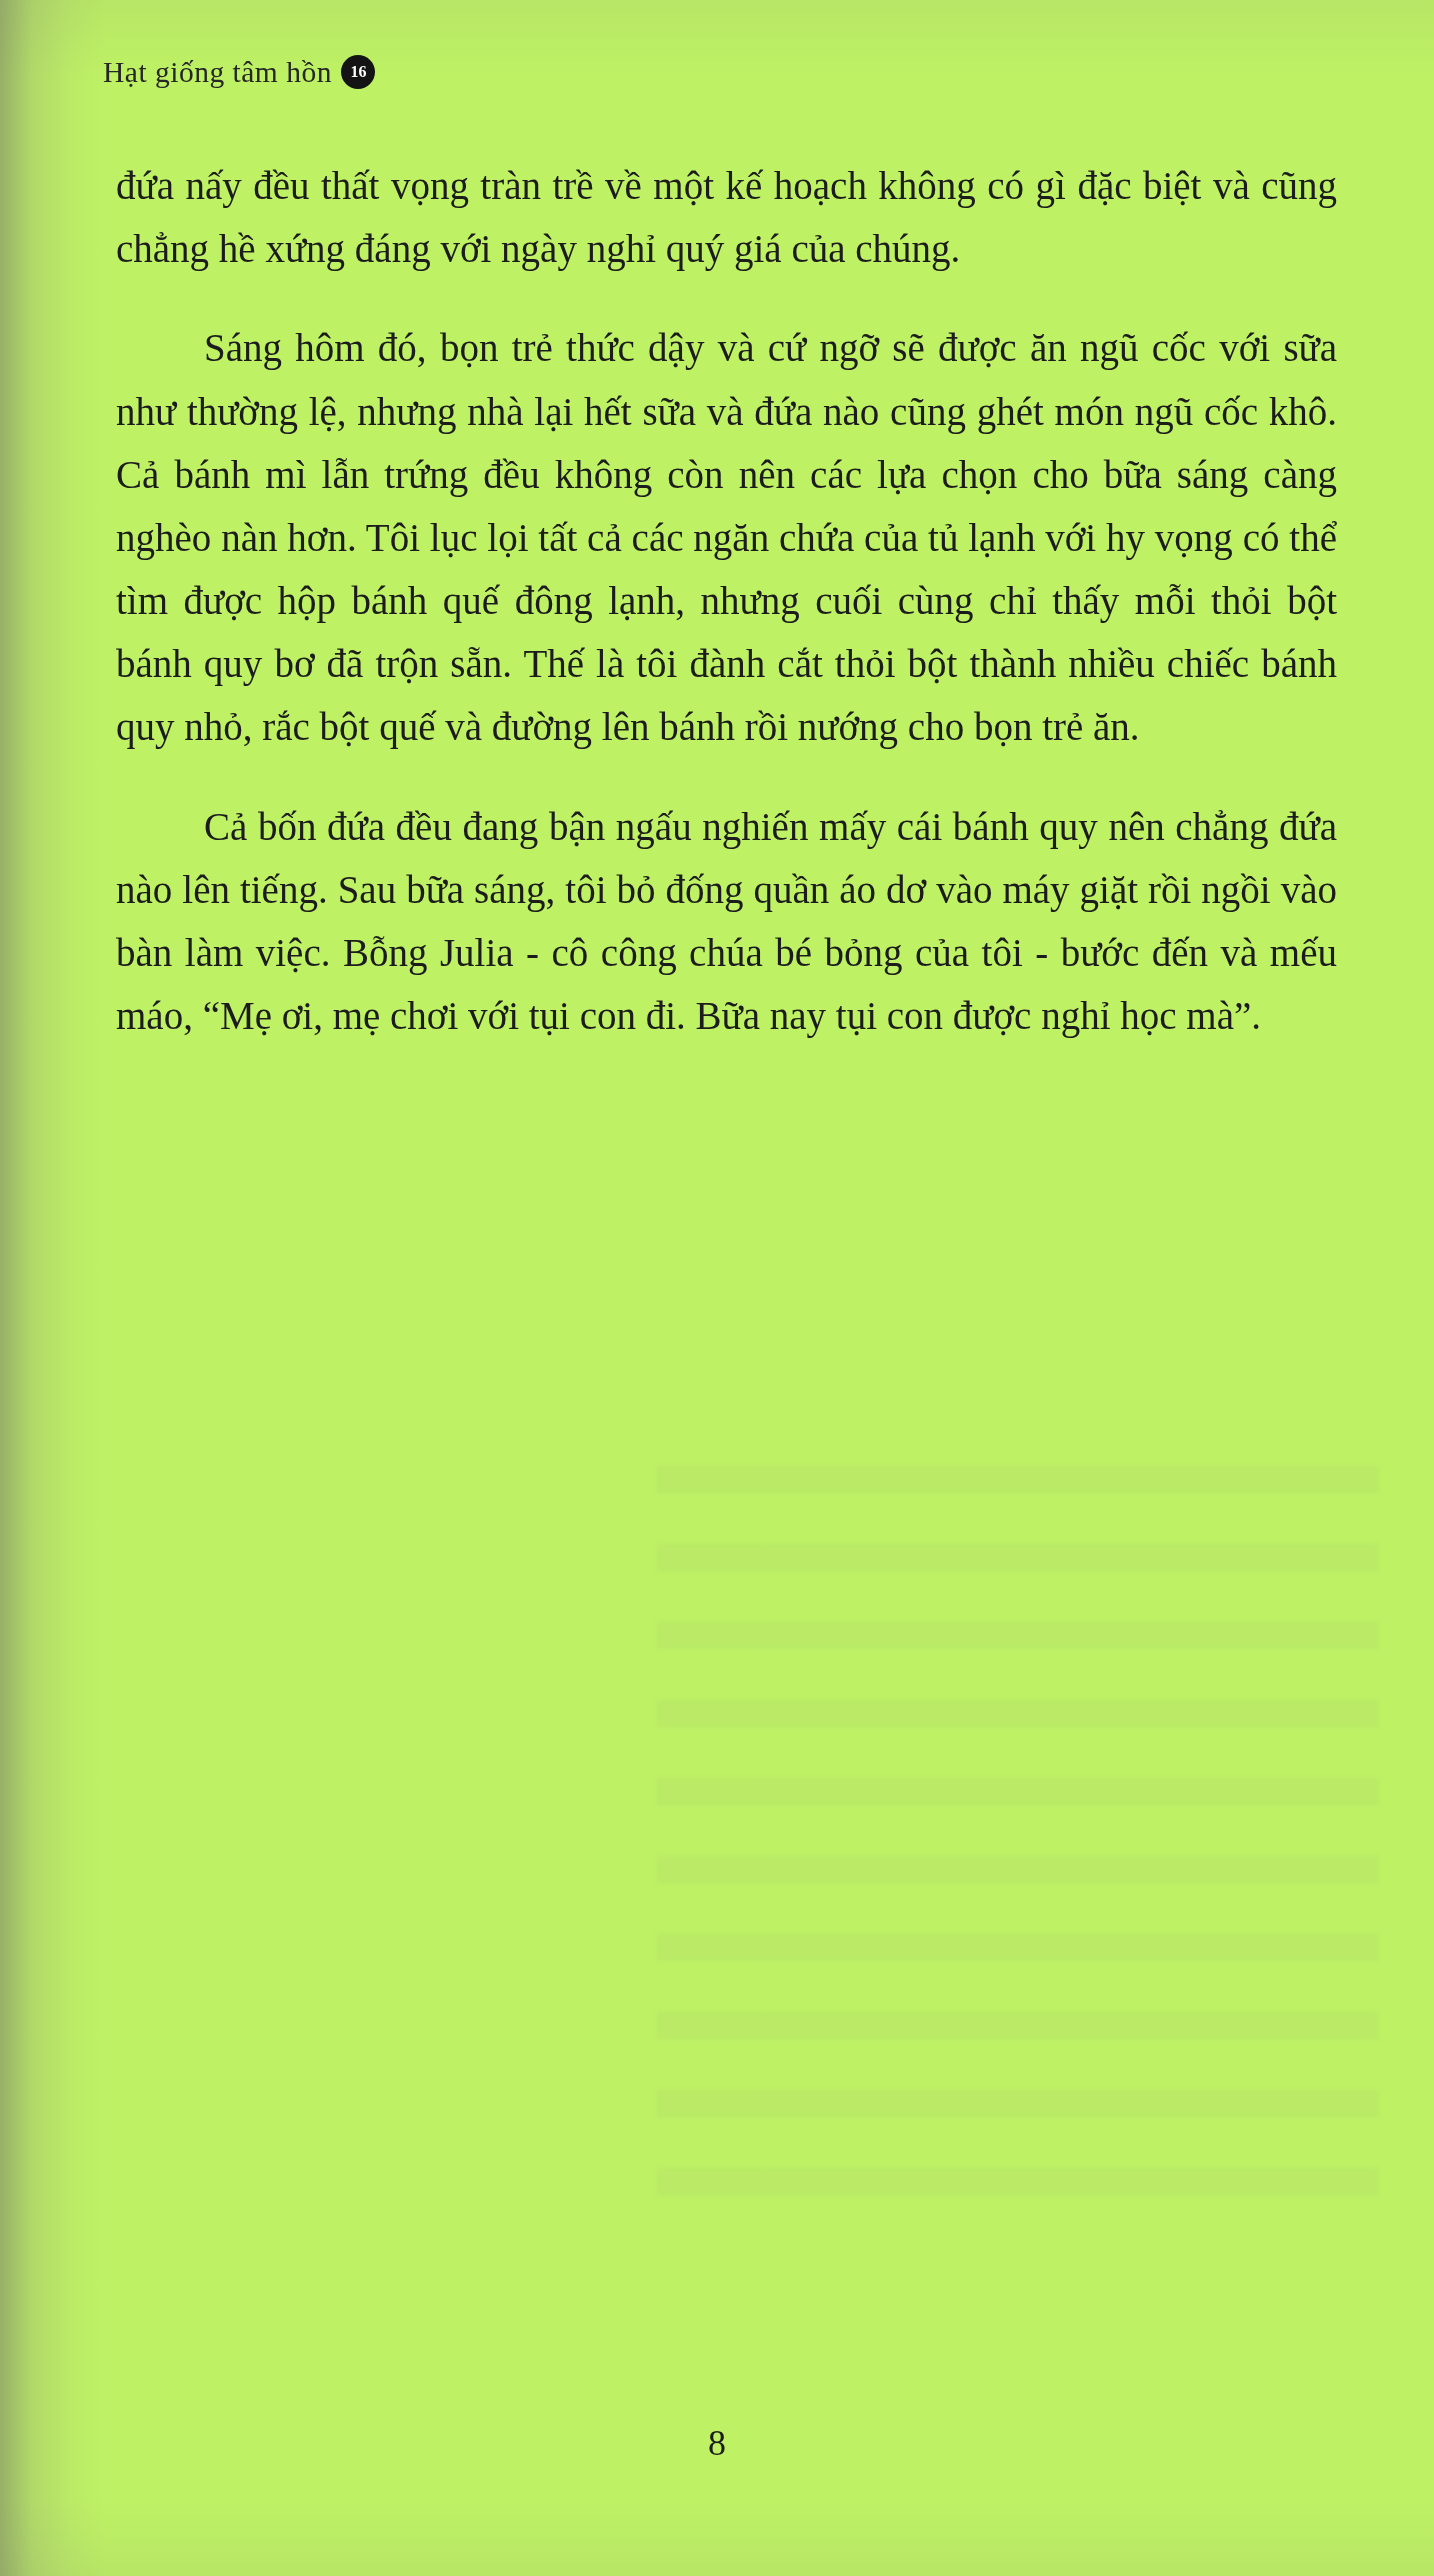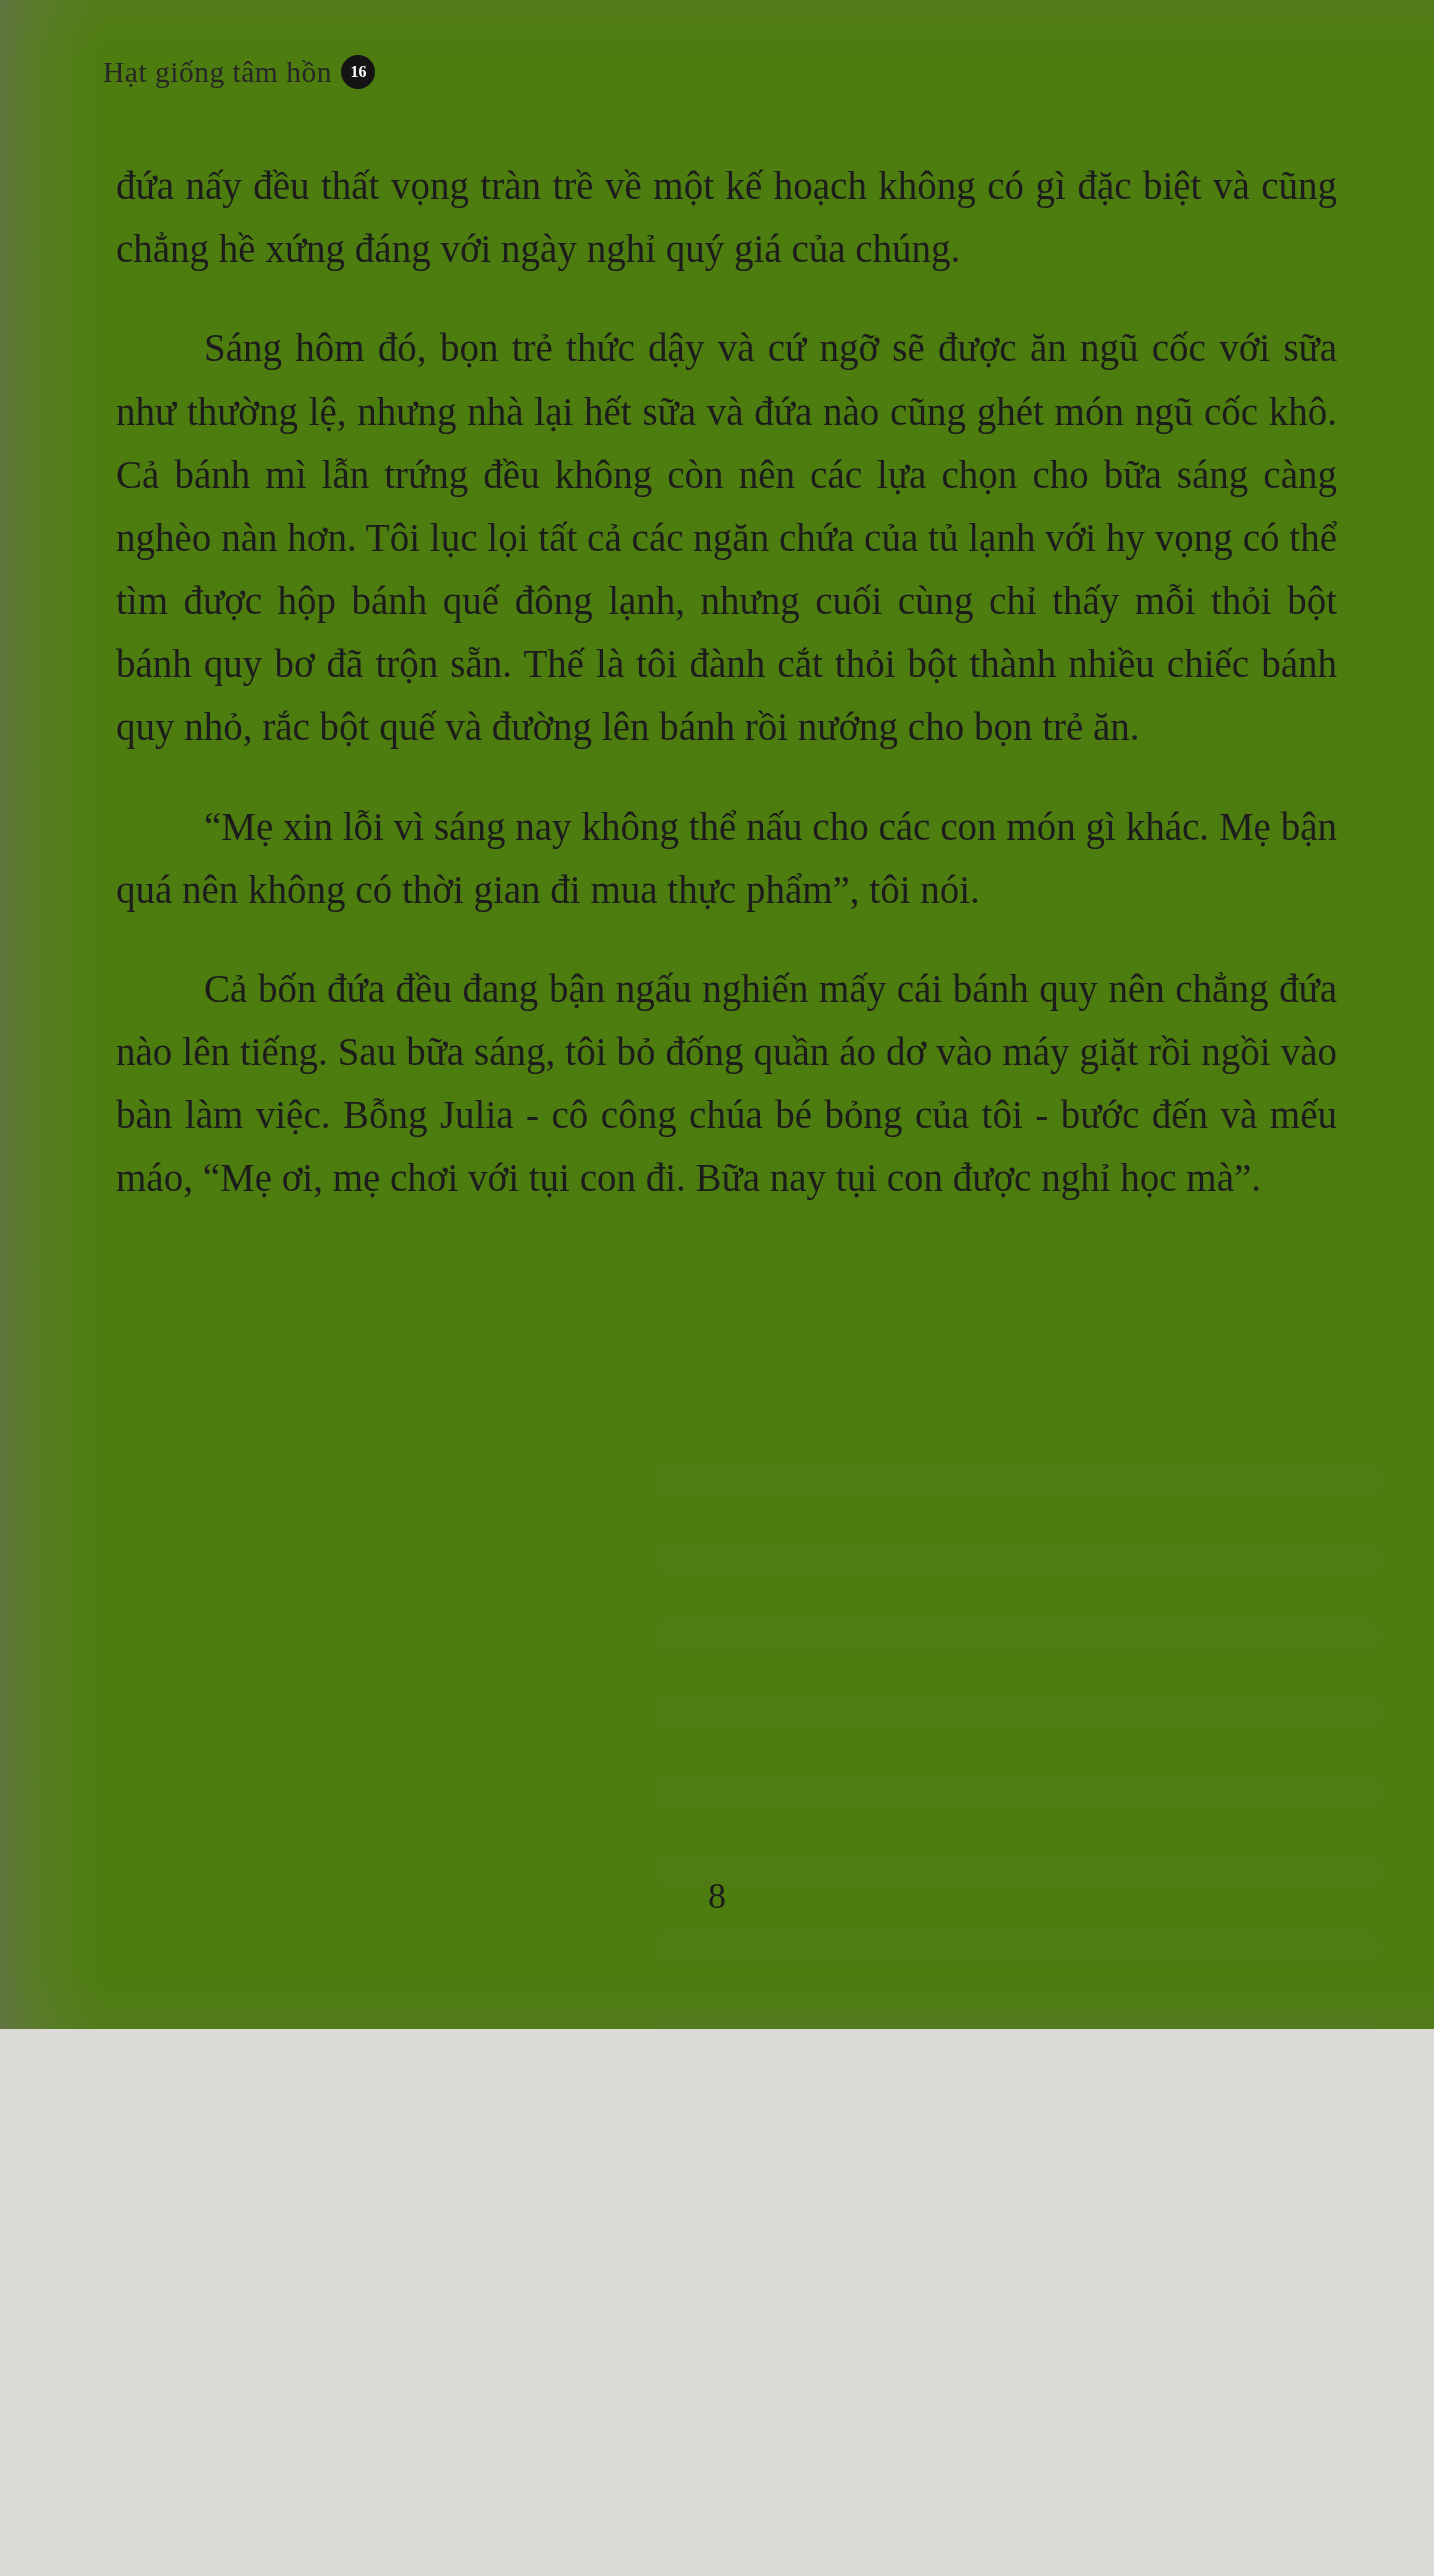--- a/index.html
+++ b/index.html
@@ -3,22 +3,22 @@
 <meta charset="utf-8">
 <style>
   html, body {
     margin: 0;
     padding: 0;
     background: #dddbd7;
   }
   .page {
     position: relative;
     width: 1434px;
-    height: 2029px;
-    background: #4d7c0f;
+    height: 2576px;
+    background: #bef264;
     overflow: hidden;
     font-family: "Liberation Serif", serif;
     color: #1c1c1c;
   }
   
   .scan-edge-left {
     position: absolute;
     left: 0; top: 0; bottom: 0;
     width: 105px;
     background: linear-gradient(to right,
@@ -119,21 +119,20 @@
   <div class="bleed-through"></div>
 
   <div class="running-header">
     <span class="header-title">Hạt giống tâm hồn</span>
     <span class="volume-badge">16</span>
   </div>
 
   <div class="page-body">
     <p class="para no-indent">đứa nấy đều thất vọng tràn trề về một kế hoạch không có gì đặc biệt và cũng chẳng hề xứng đáng với ngày nghỉ quý giá của chúng.</p>
     <p class="para">Sáng hôm đó, bọn trẻ thức dậy và cứ ngỡ sẽ được ăn ngũ cốc với sữa như thường lệ, nhưng nhà lại hết sữa và đứa nào cũng ghét món ngũ cốc khô. Cả bánh mì lẫn trứng đều không còn nên các lựa chọn cho bữa sáng càng nghèo nàn hơn. Tôi lục lọi tất cả các ngăn chứa của tủ lạnh với hy vọng có thể tìm được hộp bánh quế đông lạnh, nhưng cuối cùng chỉ thấy mỗi thỏi bột bánh quy bơ đã trộn sẵn. Thế là tôi đành cắt thỏi bột thành nhiều chiếc bánh quy nhỏ, rắc bột quế và đường lên bánh rồi nướng cho bọn trẻ ăn.</p>
-    <p class="para">“Mẹ xin lỗi vì sáng nay không thể nấu cho các con món gì khác. Mẹ bận quá nên không có thời gian đi mua thực phẩm”, tôi nói.</p>
     <p class="para">Cả bốn đứa đều đang bận ngấu nghiến mấy cái bánh quy nên chẳng đứa nào lên tiếng. Sau bữa sáng, tôi bỏ đống quần áo dơ vào máy giặt rồi ngồi vào bàn làm việc. Bỗng Julia - cô công chúa bé bỏng của tôi - bước đến và mếu máo, “Mẹ ơi, mẹ chơi với tụi con đi. Bữa nay tụi con được nghỉ học mà”.</p>
   </div>
 
   <div class="page-footer">
     <span class="page-number">8</span>
   </div>
 
 </div>
 
 

